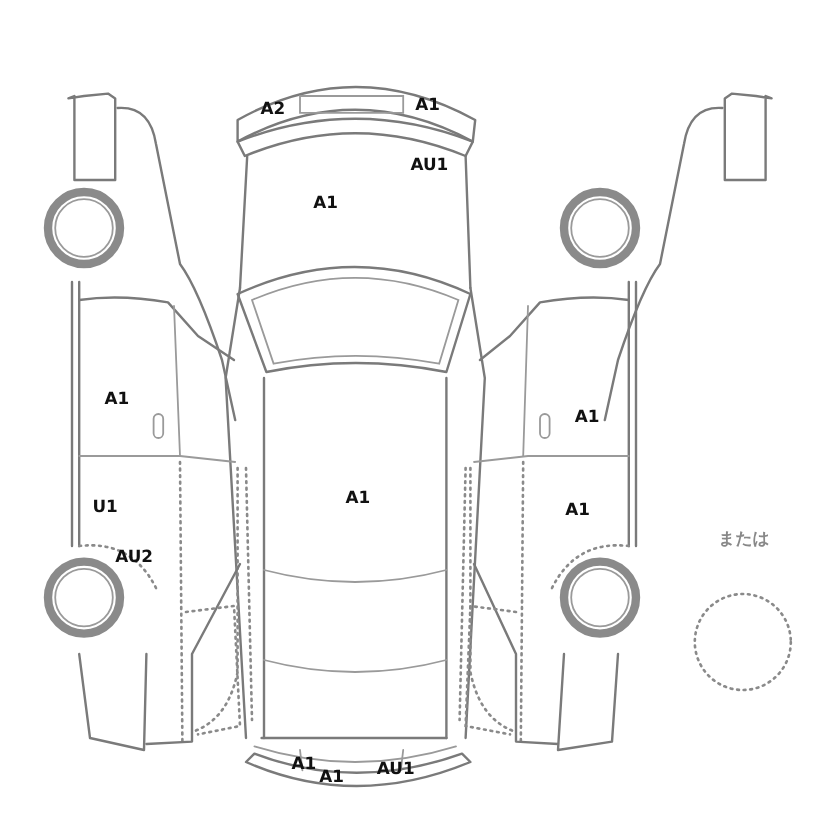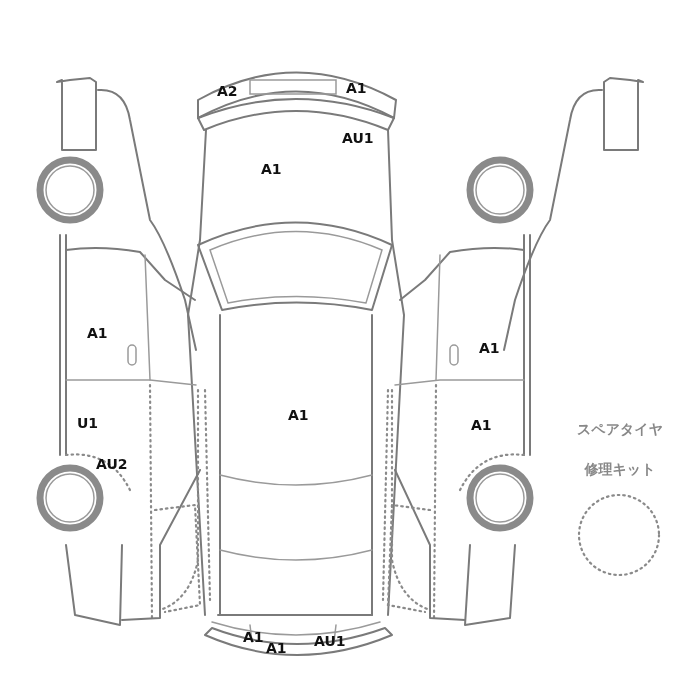--- a/index.html
+++ b/index.html
@@ -120,15 +120,14 @@
   
   <span class="lbl" style="left:87px;top:326px;">A1</span>
   <span class="lbl" style="left:77px;top:416px;">U1</span>
   <span class="lbl" style="left:96px;top:457px;">AU2</span>
 
   
   <span class="lbl" style="left:479px;top:341px;">A1</span>
   <span class="lbl" style="left:471px;top:418px;">A1</span>
 
   
-  <div class="spare-text" style="top:420px;">スペアタイヤ</div>
-  <div class="spare-text" style="top:460px;">修理キット</div>
+  <div class="spare-text" style="top:440px;">または</div>
 </div>
 
 </body></html>

